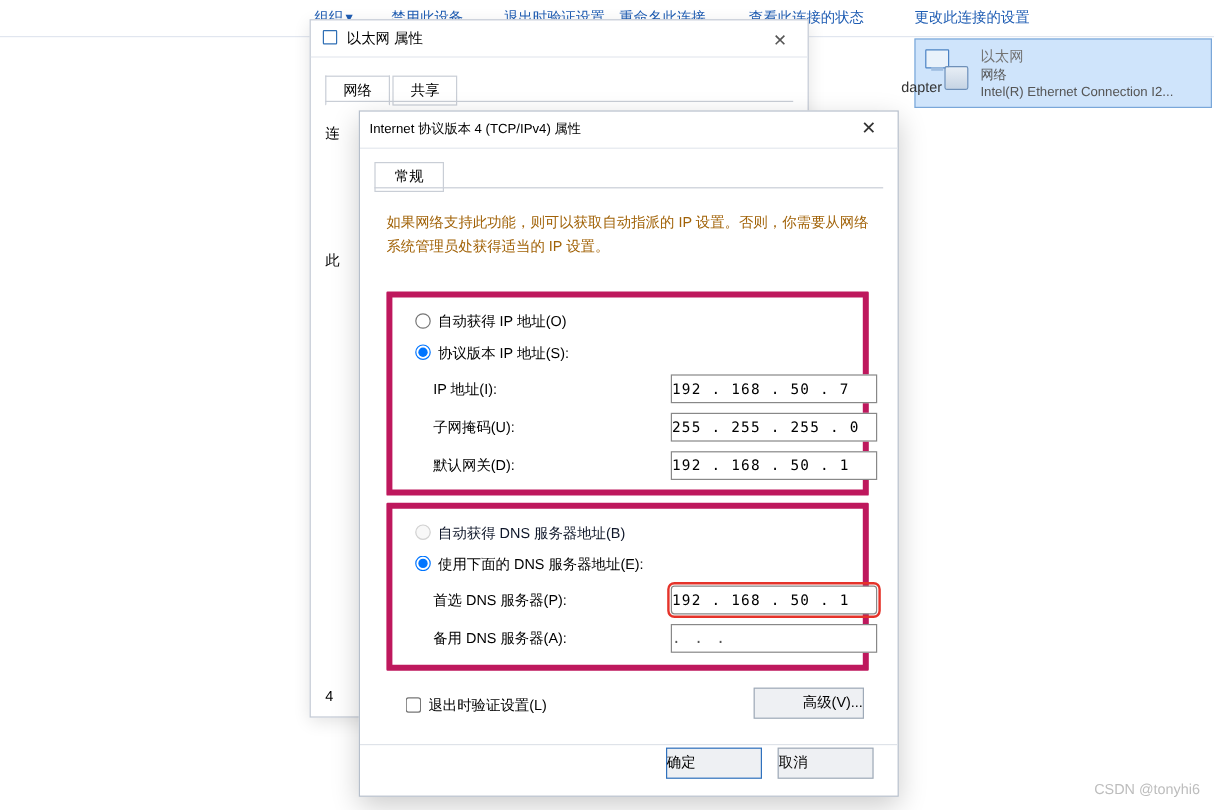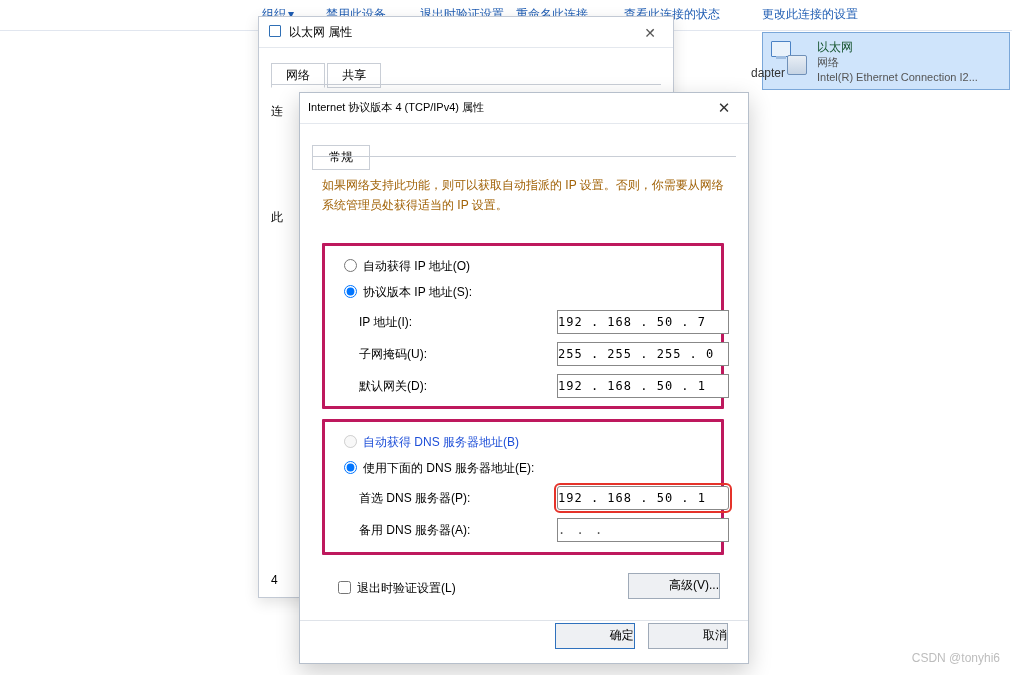--- a/index.html
+++ b/index.html
@@ -8,21 +8,21 @@
 .cmdbar{left:0;top:0;width:1012px;height:30px;background:#fff;border-bottom:1px solid #e1e6ef}
 .cmdbar .item{position:absolute;top:6px;color:#1f5db3;font-size:12px;cursor:default}
 .cmdbar .org{color:#1f5db3}
 .cmdbar .drop{display:inline-block;margin-left:2px}
 
 .adapter{left:762px;top:32px;width:246px;height:56px;background:#cfe4fb;border:1px solid #7aa7d9}
 .adapter .ico{position:absolute;left:6px;top:6px;width:40px;height:40px}
 .adapter .ico .pc{position:absolute;left:2px;top:2px;width:18px;height:14px;border:1px solid #4b82c4;background:#e9f2fb;border-radius:1px}
 .adapter .ico .pc:after{content:"";position:absolute;left:4px;top:14px;width:10px;height:3px;background:#9fbde0}
 .adapter .ico .plug{position:absolute;left:18px;top:16px;width:18px;height:18px;border:1px solid #6f90b8;border-radius:2px;background:linear-gradient(#e8eef5,#c6d4e4)}
-.adapter .t1{position:absolute;left:54px;top:6px;font-size:12px;color:#14532d}
+.adapter .t1{position:absolute;left:54px;top:6px;font-size:12px;color:#737373}
 .adapter .t2{position:absolute;left:54px;top:22px;font-size:11px;color:#555}
 .adapter .t3{position:absolute;left:54px;top:38px;font-size:11px;color:#555;white-space:nowrap;overflow:hidden;text-overflow:ellipsis;width:186px}
 
 .win1{left:258px;top:16px;width:414px;height:580px;background:#fff;border:1px solid #c2c9d4;box-shadow:0 4px 14px rgba(0,0,0,0.12)}
 .titlebar1{position:relative;height:30px;border-bottom:1px solid #e4e8ee}
 .titlebar1 .ticon{position:absolute;left:10px;top:6px;width:14px;height:14px}
 .titlebar1 .ticon .pin{width:10px;height:10px;border:1px solid #2f6fb5;border-radius:1px;margin-top:2px}
 .titlebar1 .ttext{position:absolute;left:30px;top:7px;font-size:12px}
 .titlebar1 .x{position:absolute;right:8px;top:6px;width:30px;height:20px;text-align:center;line-height:20px;color:#555;font-size:14px}
 
@@ -36,46 +36,46 @@
 
 .win1 .bracket{position:absolute;left:42px;top:126px;width:6px;height:300px;border-left:1px solid #c9ced6;border-top:1px solid #c9ced6;border-bottom:1px solid #c9ced6}
 .win1 .num4{position:absolute;left:0;top:470px}
 
 .behindRow{position:absolute;left:492px;top:46px;width:210px;height:20px;line-height:20px;color:#333}
 
 .win2{left:299px;top:92px;width:448px;height:570px;background:#fff;border:1px solid #b6bfcb;box-shadow:0 8px 22px rgba(0,0,0,0.2)}
 .titlebar2{position:relative;height:30px;border-bottom:1px solid #e4e8ee}
 .titlebar2 .ttext{position:absolute;left:8px;top:7px;font-size:11px}
 .titlebar2 .x{position:absolute;right:6px;top:4px;width:36px;height:22px;text-align:center;line-height:22px;color:#333;font-size:15px}
-.tabs2{position:absolute;left:12px;top:52px;height:38px}
+.tabs2{position:absolute;left:12px;top:42px;height:38px}
 .tabs2 .tab{display:inline-block;padding:3px 16px;border:1px solid #c9ced6;background:#fff;font-size:12px}
 .tabs2line{position:absolute;left:12px;right:12px;top:63px;border-top:1px solid #c9ced6}
 .win2 .infotext{position:absolute;left:22px;right:22px;top:82px;line-height:20px;color:#a16207}
 
-.gbox{position:absolute;border:3px solid #be185d;border-radius:1px}
+.gbox{position:absolute;border:5px solid #be185d;border-radius:1px}
 .g1{left:22px;right:24px;top:150px;height:160px}
 .g2{left:22px;right:24px;top:326px;height:130px}
 
 .radio{position:absolute;left:14px}
 .radio input{vertical-align:-2px;margin-right:6px}
 .radio label{font-size:12px}
-.radio.disabled label{color:#1d4ed8}
+.radio.disabled label{color:#0f172a}
 .row{position:absolute;left:34px;right:12px;height:24px;line-height:24px}
 .row .lbl{position:absolute;left:0;top:0}
 .ipinput{position:absolute;left:198px;top:0;width:170px;height:22px;border:1px solid #888;background:#fff;font-family:Consolas,monospace;font-size:12px;letter-spacing:1px;text-align:left;line-height:22px}
 .ipinput.empty{color:#555;letter-spacing:2px}
 .ipinput.hl{outline:2px solid #e5332a;outline-offset:1px;border-radius:3px}
 
 .chkrow{position:absolute;left:34px;bottom:66px}
 .chkrow input{vertical-align:-2px;margin-right:6px}
 
 .advbtn{position:absolute;right:28px;bottom:64px;width:90px;height:24px;border:1px solid #9faab8;background:#eef0f3;text-align:right;line-height:22px}
 
 .btnbar{position:absolute;right:20px;bottom:0px;height:40px}
-.btn{display:inline-block;width:78px;height:24px;border:1px solid #9faab8;background:#eef0f3;text-align:right;line-height:22px;margin-left:10px}
+.btn{display:inline-block;width:78px;height:24px;border:1px solid #9faab8;background:#eef0f3;text-align:left;line-height:22px;margin-left:10px}
 .btn.primary{border:1.5px solid #2f71bd}
 
 .sepline{position:absolute;left:0;right:0;bottom:42px;border-top:1px solid #dfe3e9}
 
 .wm{position:absolute;right:12px;bottom:10px;color:#bdbdbd;font-size:12px}
 </style>
 </head>
 <body>
 
 <div class="abs cmdbar">

